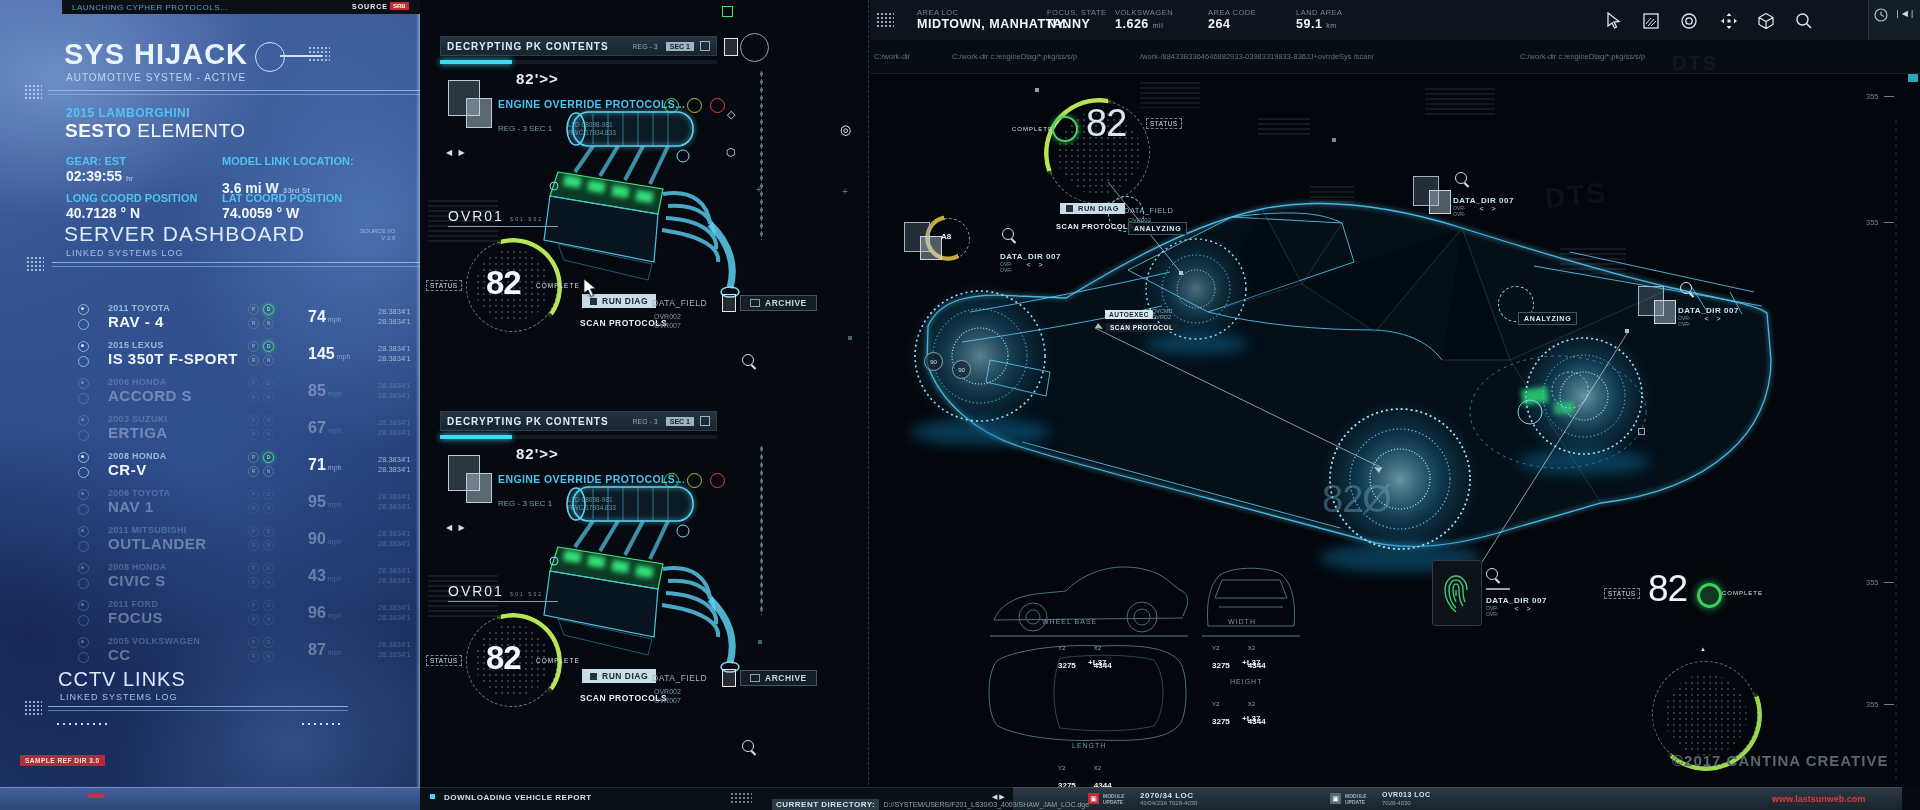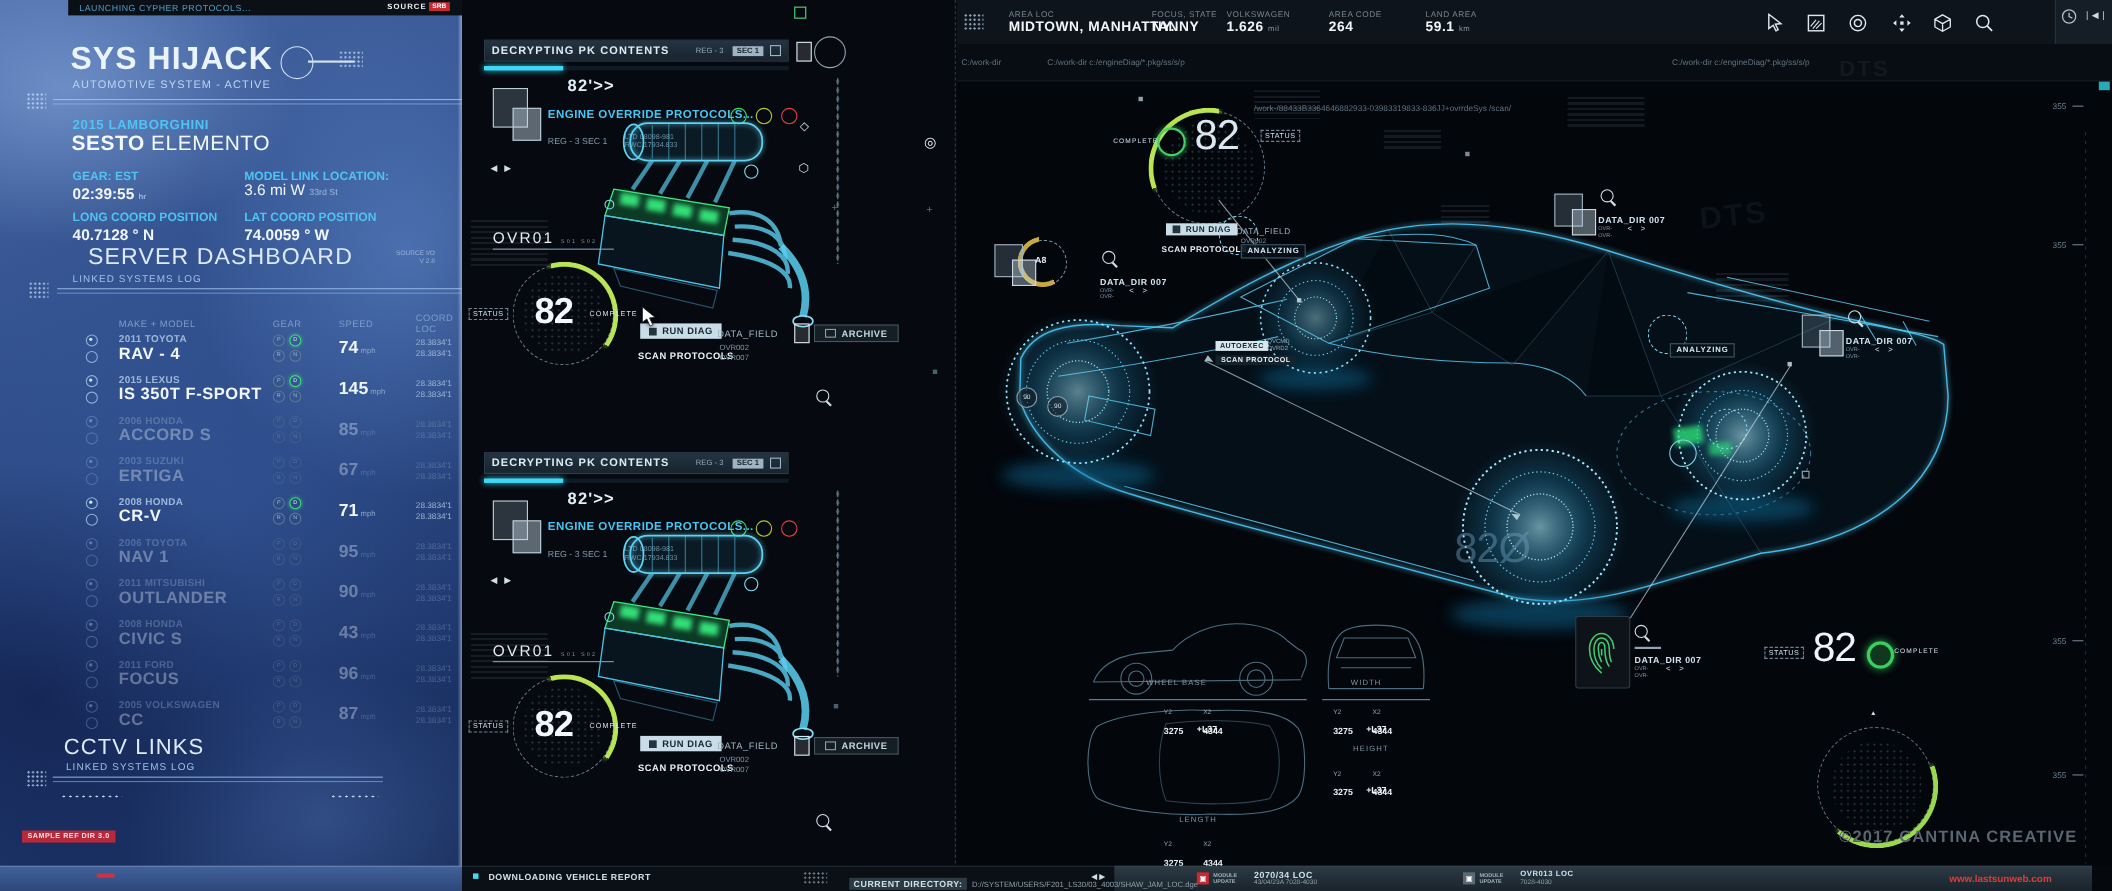--- a/index.html
+++ b/index.html
@@ -132,39 +132,32 @@
   <div class="abs dotgrid" style="left:308px;top:46px;"></div>
   <div class="abs hline2" style="left:48px;top:90px;width:372px;"></div>
   <div class="abs dotgrid" style="left:24px;top:84px;width:18px;"></div>
 
   <div class="abs cyanLbl" style="left:66px;top:106px;font-size:12px;letter-spacing:.5px;">2015 LAMBORGHINI</div>
   <div class="abs" style="left:65px;top:120px;font-size:19px;color:#f2f8fd;letter-spacing:.5px;"><b>SESTO</b><span> ELEMENTO</span></div>
 
   <div class="abs cyanLbl px11" style="left:66px;top:155px;">GEAR: EST</div>
   <div class="abs" style="left:66px;top:168px;font-size:14px;font-weight:bold;color:#f0f6fc;"><span>02:39:55</span> <span class="px7 dimBlue">hr</span></div>
   <div class="abs cyanLbl px11" style="left:222px;top:155px;">MODEL LINK LOCATION:</div>
-  <div class="abs" style="left:222px;top:164px;font-size:14px;font-weight:normal;color:#f0f6fc;"><span>3.6 mi W</span> <span class="px8 dimBlue">33rd St</span></div>
+  <div class="abs" style="left:222px;top:180px;font-size:14px;font-weight:bold;color:#f0f6fc;"><span>3.6 mi W</span> <span class="px8 dimBlue">33rd St</span></div>
   <div class="abs cyanLbl px11" style="left:66px;top:192px;">LONG COORD POSITION</div>
   <div class="abs" style="left:66px;top:205px;font-size:14px;font-weight:bold;color:#f0f6fc;">40.7128 ° N</div>
   <div class="abs cyanLbl px11" style="left:222px;top:192px;">LAT COORD POSITION</div>
   <div class="abs" style="left:222px;top:205px;font-size:14px;font-weight:bold;color:#f0f6fc;">74.0059 ° W</div>
 
-  <div class="abs" style="left:80px;top:222px;font-size:21px;color:#dceafc;letter-spacing:1px;text-align:right;">SERVER DASHBOARD</div>
+  <div class="abs" style="left:64px;top:222px;font-size:21px;color:#dceafc;letter-spacing:1px;text-align:right;">SERVER DASHBOARD</div>
   <div class="abs" style="left:66px;top:248px;font-size:9px;color:#9fc0e8;letter-spacing:1px;">LINKED SYSTEMS LOG</div>
   <div class="abs" style="left:360px;top:228px;font-size:6px;color:#9ab4d6;text-align:right;line-height:7px;"><span>SOURCE I/O</span><br><span>V 2.8</span></div>
   <div class="abs hline2" style="left:52px;top:262px;width:368px;"></div>
   <div class="abs dotgrid" style="left:26px;top:256px;width:18px;"></div>
 
-  <div class="abs thead" style="left:78px;top:284px;width:338px;font-size:8.5px;color:#7d9cc8;letter-spacing:.5px;">
-    <span></span>
-    <span>MAKE + MODEL</span>
-    <span>GEAR</span>
-    <span>SPEED</span>
-    <span>COORD LOC</span>
-  </div>
 
   <div class="abs" id="vehicleRows" style="left:78px;top:298px;width:338px;">
       <div class="vrow on">
         <span class="bullets">
           <span class="bull on"></span>
           <span class="bull"></span>
         </span>
         <span>
           <div class="ymk">2011 TOYOTA</div>
           <div class="mdl">RAV - 4</div>
@@ -551,21 +544,21 @@
   <svg class="abs" style="left:1874px;top:8px;" width="14" height="14" viewBox="0 0 14 14">
       <circle cx="7" cy="7" r="6" fill="none" stroke="#aebecb" stroke-width="1.2"></circle>
       <path d="M7,3.5 L7,7 L10,8.5" stroke="#aebecb" stroke-width="1.2" fill="none"></path>
     </svg>
   <div class="abs" style="left:1894px;top:9px;font-size:8px;color:#cfdbe4;letter-spacing:1px;">❘◀❘</div>
   <div class="abs" style="left:1908px;top:58px;width:10px;height:24px;background:#2aa8b8;"></div>
 
   <div id="pathStrip" class="abs"></div>
   <div class="abs pathTxt" style="left:874px;top:52px;">C:/work-dir</div>
   <div class="abs pathTxt" style="left:952px;top:52px;">C:/work-dir  c:/engineDiag/*.pkg/ss/s/p</div>
-  <div class="abs pathTxt" style="left:1140px;top:52px;margin-top:42px;">/work-/88433B3364646882933-03983319833-836JJ+ovrrdeSys /scan/</div>
+  <div class="abs pathTxt" style="left:1140px;top:52px;">/work-/88433B3364646882933-03983319833-836JJ+ovrrdeSys /scan/</div>
   <div class="abs pathTxt" style="left:1520px;top:52px;">C:/work-dir  c:/engineDiag/*.pkg/ss/s/p</div>
 
   <div class="abs dts" style="left:1545px;top:180px;font-size:28px;transform:rotate(-6deg);">DTS</div>
   <div class="abs dts" style="left:1672px;top:52px;font-size:20px;">DTS</div>
 
   <svg class="abs" style="left:870px;top:60px;" width="1050" height="750" viewBox="0 0 1050 750">
     <defs>
       <filter id="gl" x="-40%" y="-40%" width="180%" height="180%">
           <feGaussianBlur stdDeviation="2.6"></feGaussianBlur>
         </filter>

